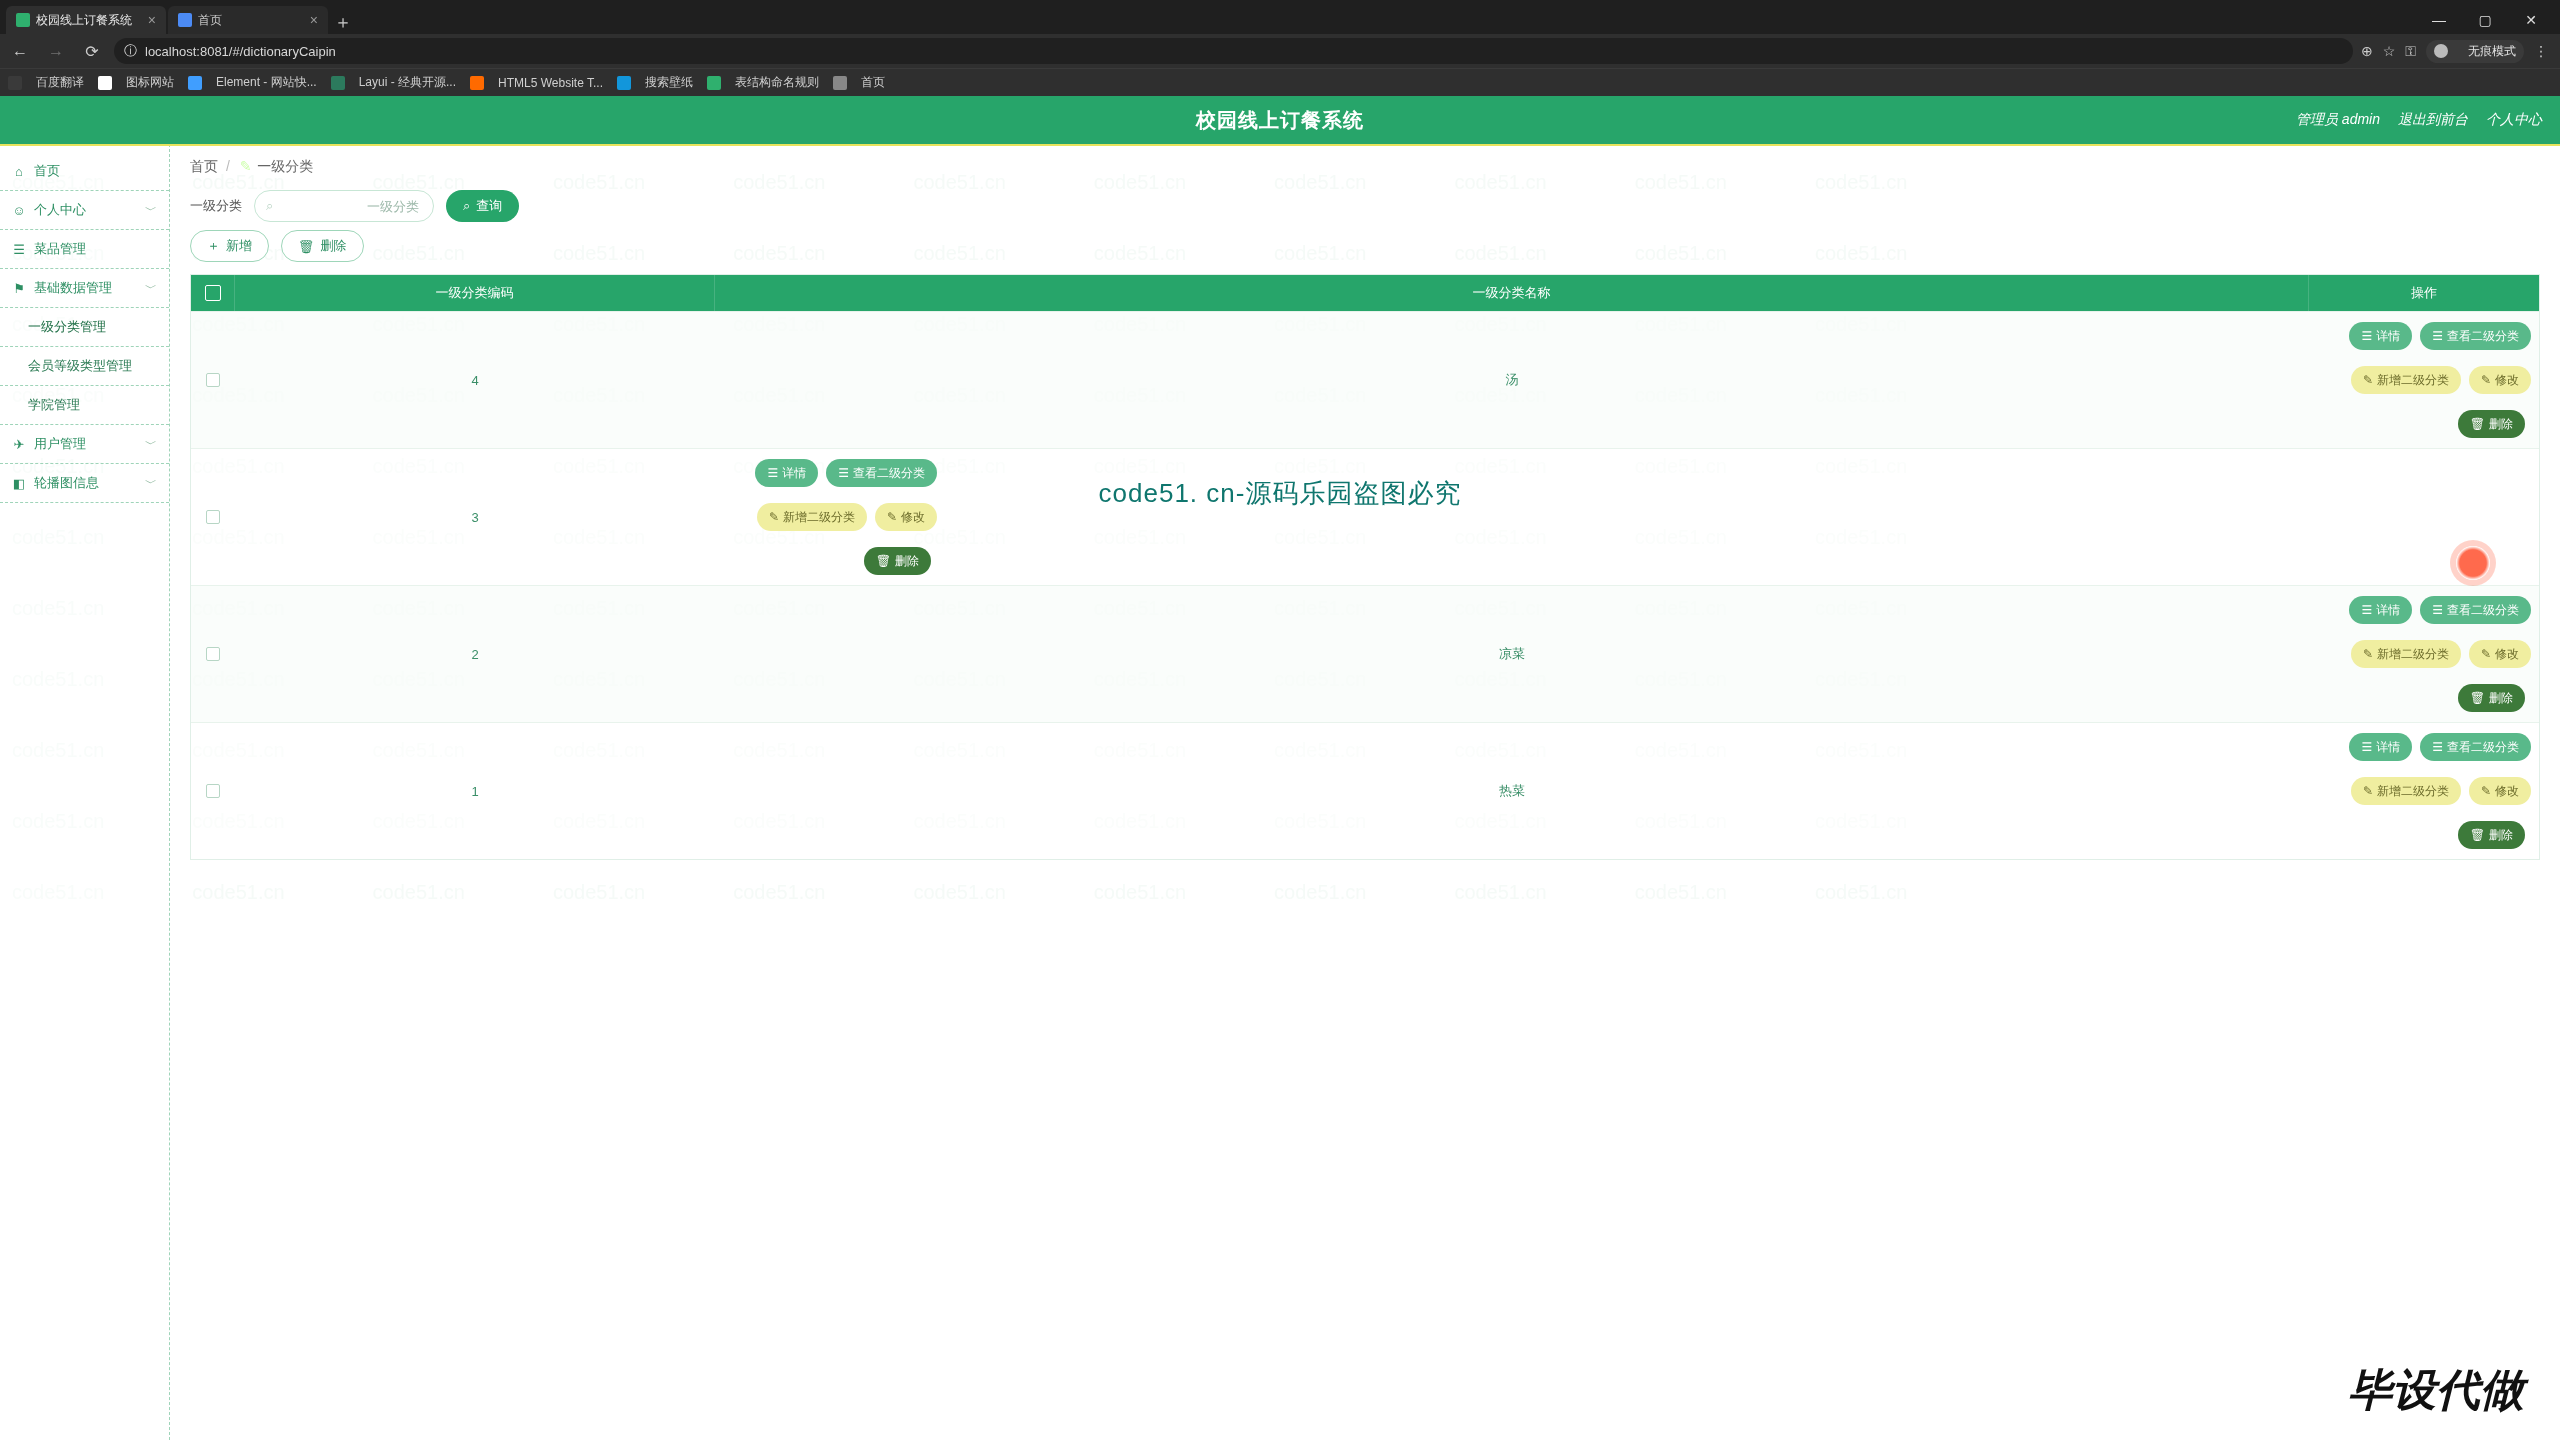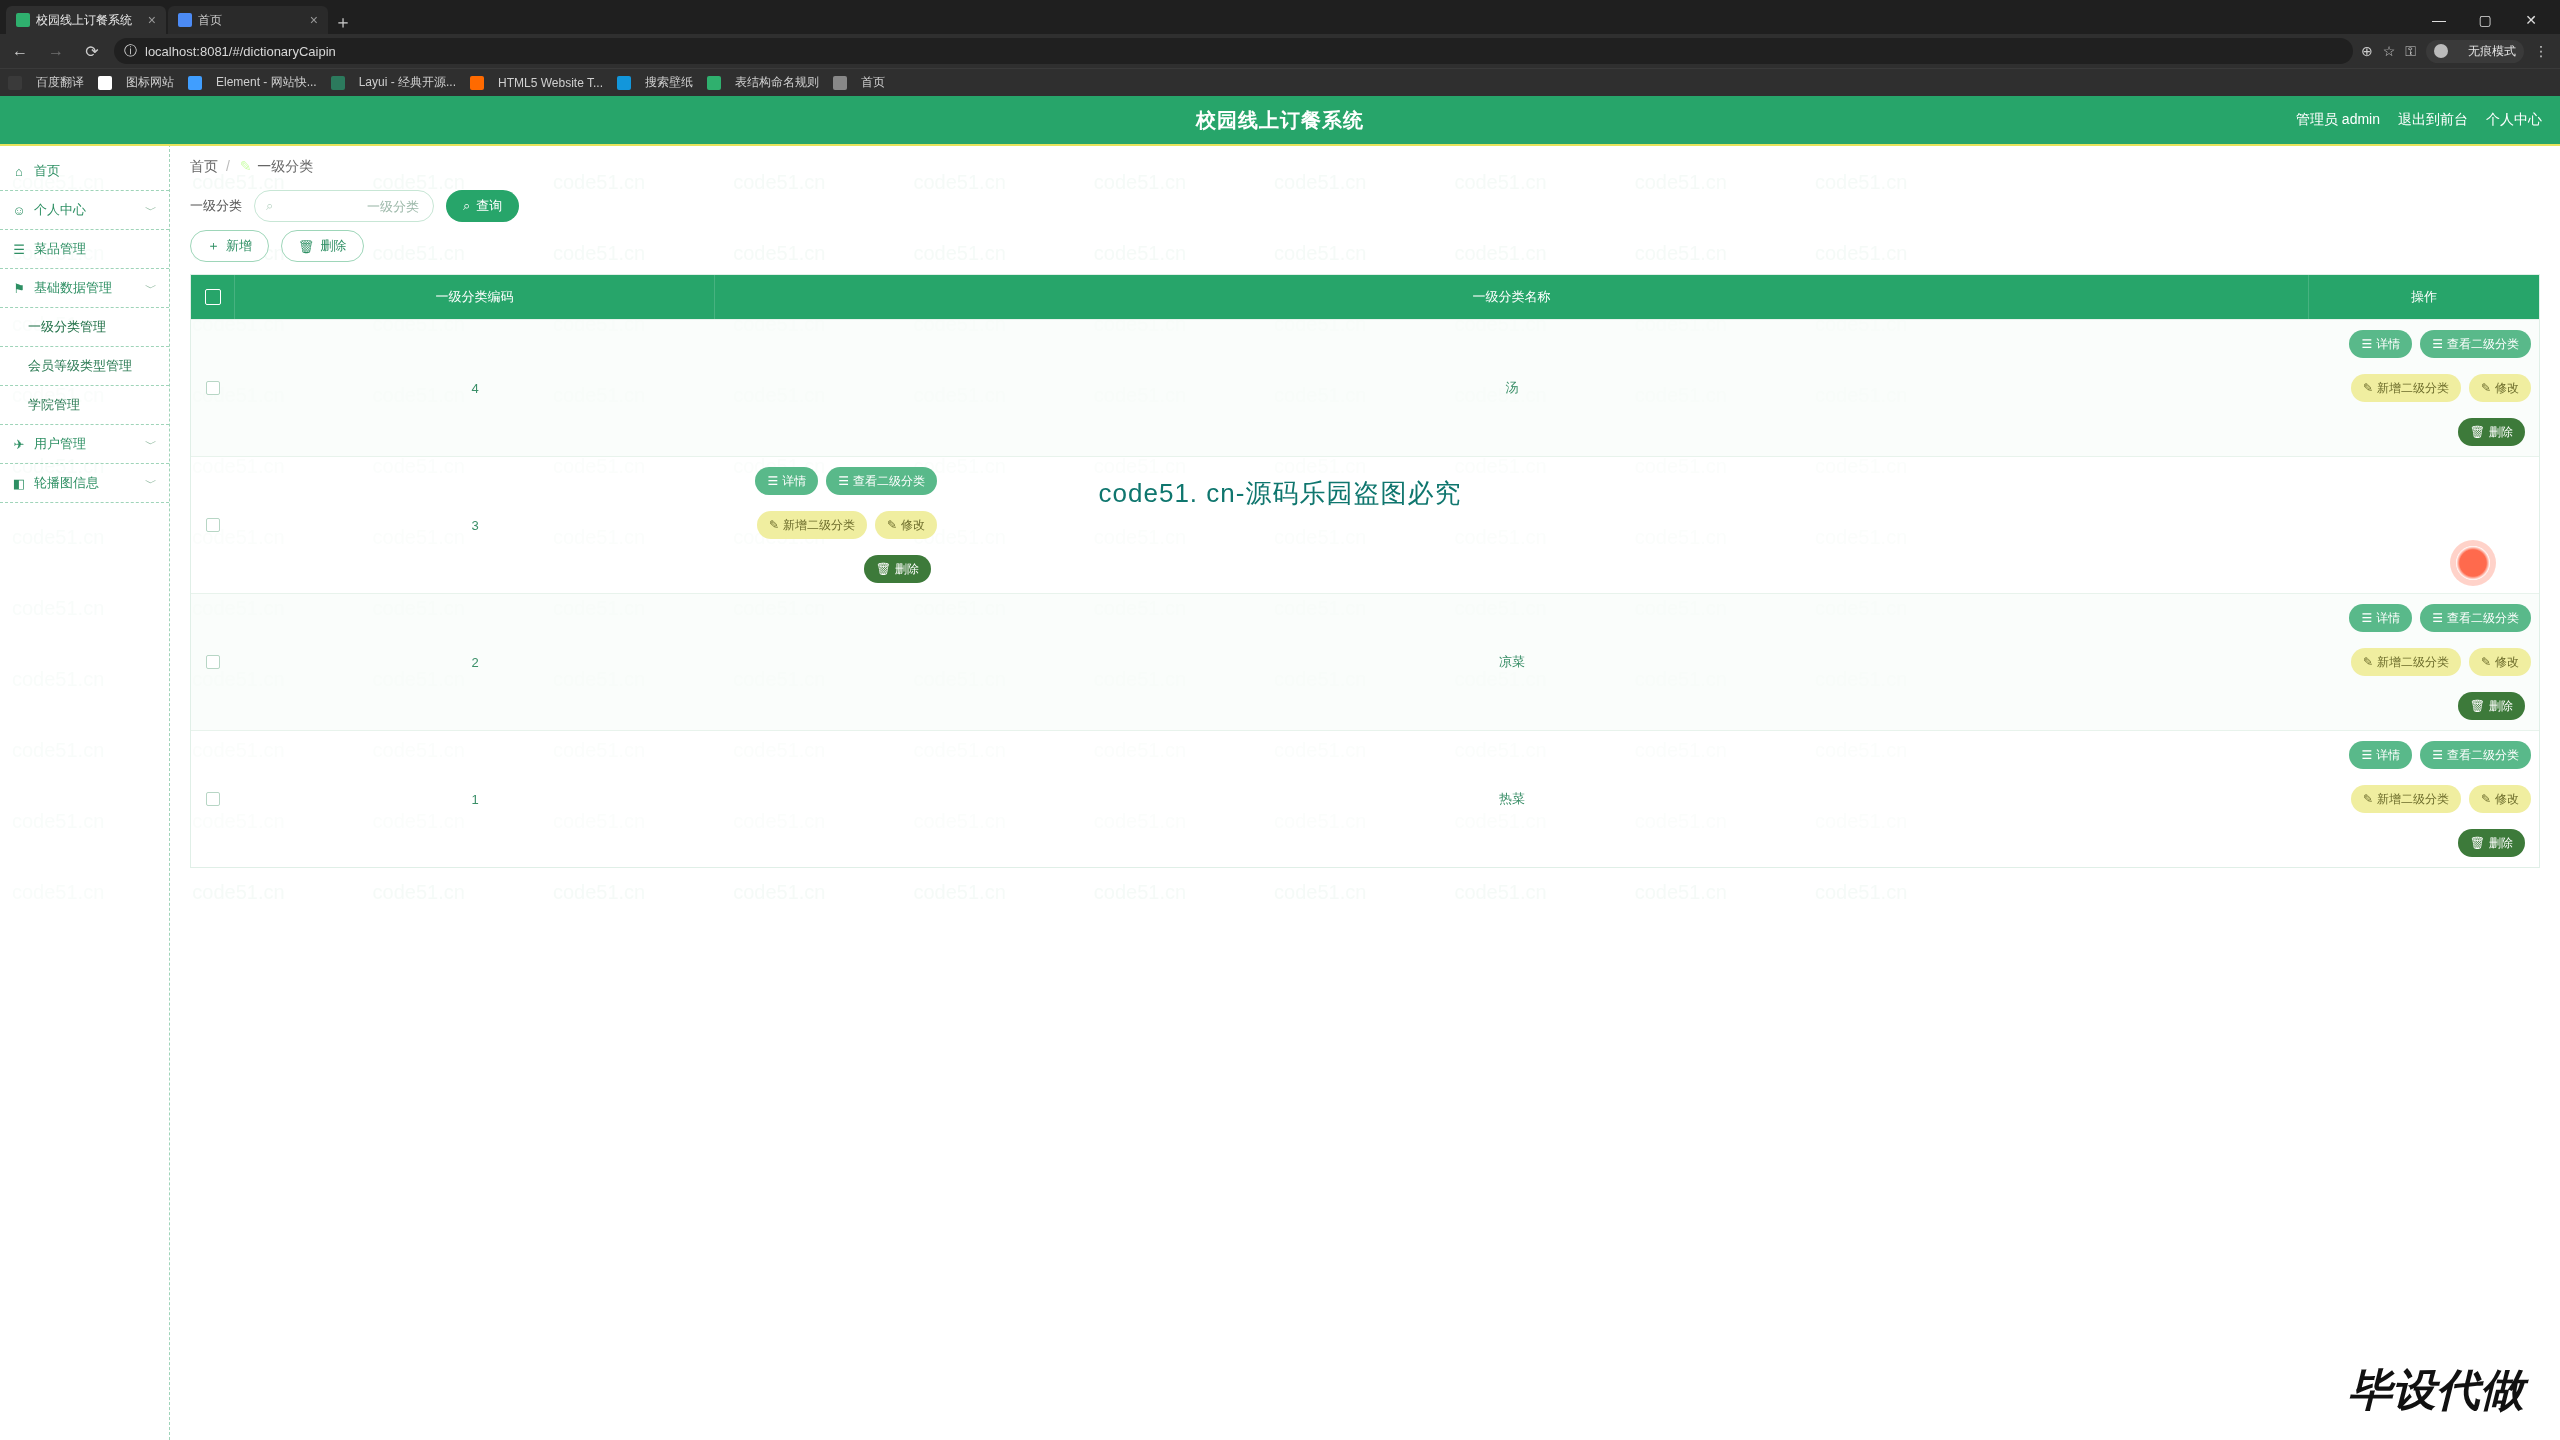--- a/index.html
+++ b/index.html
@@ -75,21 +75,21 @@
   .app-header{
     position:relative; z-index:2;
     height:var(--header-h); background:var(--brand-green); color:#fff;
     display:flex; align-items:center; justify-content:center;
     box-shadow:0 2px 0 #e8e35c;
   }
   .app-header .title{ font-size:20px; font-weight:600; letter-spacing:1px;}
   .app-header .right{
     position:absolute; right:18px; top:0; height:100%; display:flex; align-items:center; gap:18px; font-size:14px;
   }
-  .app-header .right span{ cursor:pointer; }
+  .app-header .right span{ cursor:pointer;font-style:italic; }
 
   .app-body{ position:relative; z-index:1; display:flex; height:calc(100% - var(--header-h)); }
   .sidebar{
     width:var(--sidebar-w); background:rgba(255,255,255,.6);
     border-right:1px dashed #9fd4b9; padding-top:8px;
   }
   .menu-item, .submenu-item{
     display:flex; align-items:center; gap:8px; padding:10px 12px;
     color:#2d8f63; font-size:13px; cursor:pointer; position:relative;
     border-bottom:1px dashed #9fd4b9;
@@ -123,21 +123,21 @@
   .btn{
     display:inline-flex; align-items:center; gap:6px; height:32px; padding:0 16px;
     border-radius:16px; cursor:pointer; font-size:13px; border:1px solid transparent;
   }
   .btn .ico{ font-size:13px; }
   .btn-primary{ background:var(--brand-green); color:#fff; }
   .btn-outline{ background:#fff; color:#2d8f63; border:1px solid #9ed6b9; }
   .actions-row{ padding:0 20px 12px; display:flex; gap:12px; }
 
   .data-table{ width:calc(100% - 40px); margin:0 20px 20px; border:1px solid #e0efe7; background:rgba(255,255,255,.55);}
-  .thead{ display:flex; background:var(--brand-green); color:#fff; height:44px; align-items:stretch; }
+  .thead{ display:flex; background:var(--brand-green); color:#fff; height:36px; align-items:stretch; }
   .th{ display:flex; align-items:center; justify-content:center; font-size:13px; border-right:1px solid rgba(255,255,255,.15);}
   .th:last-child{ border-right:none;}
   .col-check{ width:44px; flex:0 0 44px; justify-content:center; }
   .col-code{ flex:0 0 480px; }
   .col-name{ flex:1; }
   .col-ops{ flex:0 0 230px; }
   .thead .chk{ width:16px;height:16px;border:1.5px solid #fff; border-radius:2px; display:inline-block;}
   .tr{ display:flex; align-items:stretch; border-top:1px solid #e8f3ec; min-height:128px; }
   .tr:nth-child(odd){ background:rgba(245,250,247,.45); }
   .td{ display:flex; align-items:center; justify-content:center; font-size:13px; color:#3a8f68; }

